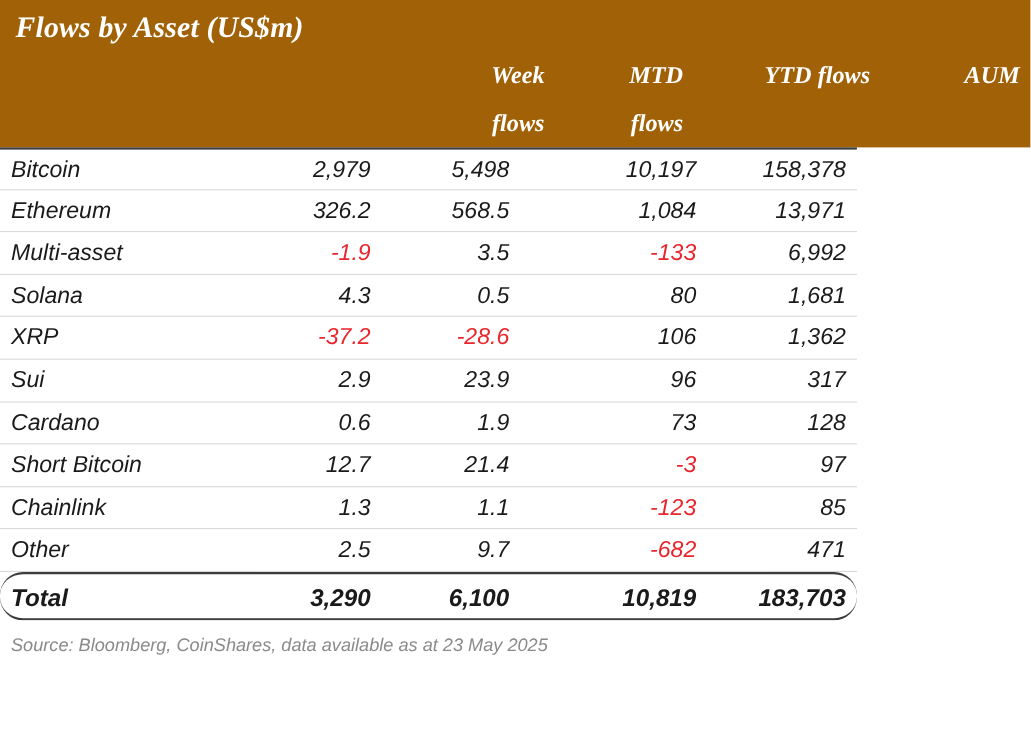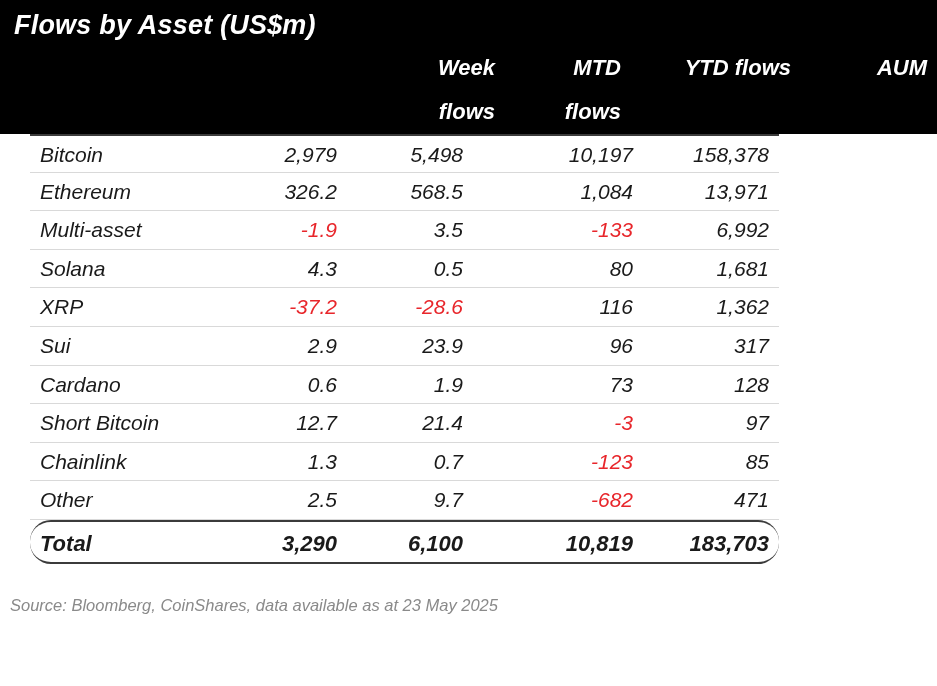--- a/index.html
+++ b/index.html
@@ -14,22 +14,23 @@
     width: 937px;
     height: 686px;
     background: #ffffff;
     overflow: hidden;
   }
 
   
   .header {
     position: relative;
     height: 134px;
-    background: #000000;
-    color: #ffffff;
+    background: #a16207;
+    color: #ffffff;
+    font-family: Liberation Serif, serif;
   }
   .header-title {
     position: absolute;
     left: 14px;
     top: 10px;
     font-size: 27px;
     font-weight: bold;
     font-style: italic;
     letter-spacing: 0.2px;
     color: #ffffff;
@@ -77,21 +78,20 @@
   
   .c1 { right: 442px; }   
   .c2 { right: 316px; }   
   .c3 { right: 146px; }   
   .c4 { right: 10px;  }   
 
   
   .table {
     position: relative;
     width: 779px;
-    padding-left: 30px;
   }
   .row {
     position: relative;
     height: 38.6px;
     border-bottom: 1px solid #d9d9d9;
   }
   .row:first-child { border-top: 2px solid #3b3b3b; }
   .row .label {
     position: absolute;
     left: 10px;
@@ -122,21 +122,21 @@
   .row.total .label,
   .row.total .val {
     font-weight: bold;
     font-size: 22px;
     line-height: 43px;
   }
 
   
   .footnotes {
     position: relative;
-    padding: 32px 0 0 10px;
+    padding: 14px 0 0 10px;
   }
   .source {
     font-size: 16.5px;
     font-style: italic;
     color: #8a8a8a;
     margin-bottom: 18px;
   }
   .attest {
     font-size: 16.5px;
     font-style: italic;
@@ -197,21 +197,21 @@
         <div class="label">Solana</div>
         <div class="val c1">4.3</div>
         <div class="val c2">0.5</div>
         <div class="val c3">80</div>
         <div class="val c4">1,681</div>
       </div>
       <div class="row">
         <div class="label">XRP</div>
         <div class="val c1 neg">-37.2</div>
         <div class="val c2 neg">-28.6</div>
-        <div class="val c3">116</div>
+        <div class="val c3">106</div>
         <div class="val c4">1,362</div>
       </div>
       <div class="row">
         <div class="label">Sui</div>
         <div class="val c1">2.9</div>
         <div class="val c2">23.9</div>
         <div class="val c3">96</div>
         <div class="val c4">317</div>
       </div>
       <div class="row">
@@ -224,21 +224,21 @@
       <div class="row">
         <div class="label">Short Bitcoin</div>
         <div class="val c1">12.7</div>
         <div class="val c2">21.4</div>
         <div class="val c3 neg">-3</div>
         <div class="val c4">97</div>
       </div>
       <div class="row">
         <div class="label">Chainlink</div>
         <div class="val c1">1.3</div>
-        <div class="val c2">0.7</div>
+        <div class="val c2">1.1</div>
         <div class="val c3 neg">-123</div>
         <div class="val c4">85</div>
       </div>
       <div class="row">
         <div class="label">Other</div>
         <div class="val c1">2.5</div>
         <div class="val c2">9.7</div>
         <div class="val c3 neg">-682</div>
         <div class="val c4">471</div>
       </div>

